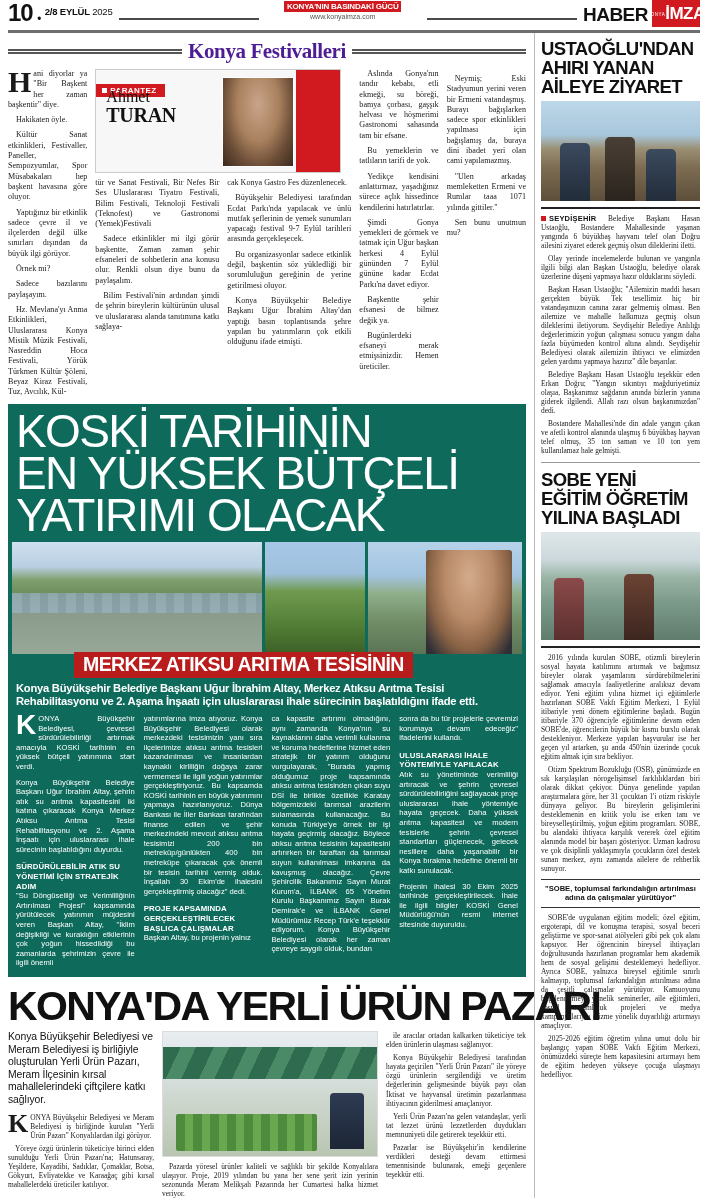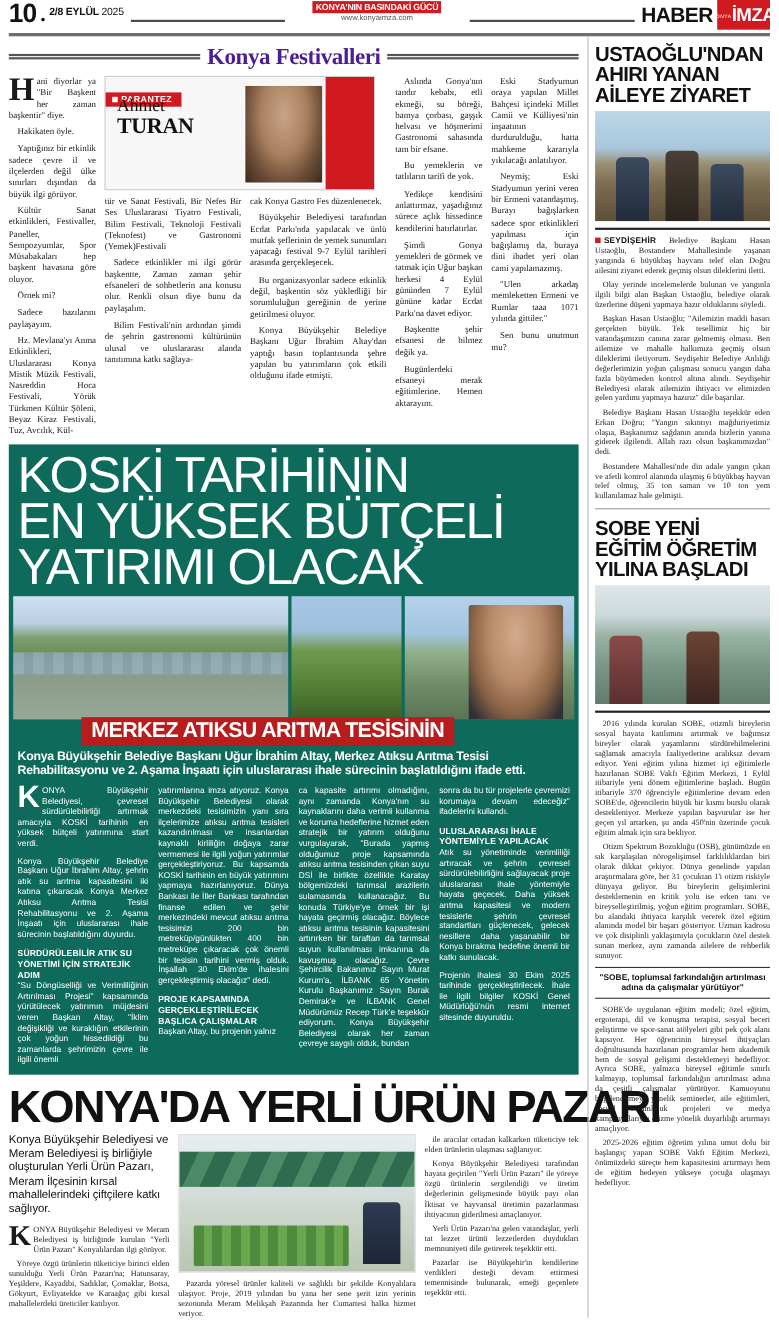--- a/index.html
+++ b/index.html
@@ -322,22 +322,22 @@
         <div class="fest-rule"></div>
         <div class="fest-title">Konya Festivalleri</div>
         <div class="fest-rule"></div>
       </div>
 
       <div class="colzone">
 
         <div class="czcol">
           <p class="drop-para">Hani diyorlar ya "Bir Başkent her zaman başkentir" diye.</p>
           <p class="body-para ind">Hakikaten öyle.</p>
+          <p class="body-para ind">Kültür Sanat etkinlikleri, Festivaller, Paneller, Sempozyumlar, Spor Müsabakaları hep başkent havasına göre oluyor.</p>
           <p class="body-para ind">Yaptığınız bir etkinlik sadece çevre il ve ilçelerden değil ülke sınırları dışından da büyük ilgi görüyor.</p>
-          <p class="body-para ind">Kültür Sanat etkinlikleri, Festivaller, Paneller, Sempozyumlar, Spor Müsabakaları hep başkent havasına göre oluyor.</p>
           <p class="body-para ind">Örnek mi?</p>
           <p class="body-para ind">Sadece bazılarını paylaşayım.</p>
           <p class="body-para ind">Hz. Mevlana'yı Anma Etkinlikleri, Uluslararası Konya Mistik Müzik Festivali, Nasreddin Hoca Festivali, Yörük Türkmen Kültür Şöleni, Beyaz Kiraz Festivali, Tuz, Avcılık, Kül-</p>
         </div>
 
         <div style="width:256px">
 
           <div class="parantez-box">
             <div class="parantez-tag">
               <span class="sq"></span>
@@ -348,42 +348,41 @@
               <span class="ln">TURAN</span>
             </div>
             <div class="parantez-photo"></div>
             <div class="parantez-red"></div>
           </div>
 
           <div style="display:flex; gap:8px;">
             <div class="czcol">
               <p class="body-para" style="margin-top:0">tür ve Sanat Festivali, Bir Nefes Bir Ses Uluslararası Tiyatro Festivali, Bilim Festivali, Teknoloji Festivali (Teknofest) ve Gastronomi (Yemek)Festivali</p>
               <p class="body-para ind">Sadece etkinlikler mi ilgi görür başkentte, Zaman zaman şehir efsaneleri de sohbetlerin ana konusu olur. Renkli olsun diye bunu da paylaşalım.</p>
-              <p class="body-para ind">Bilim Festivali'nin ardından şimdi de şehrin gastronomi kültürünün ulusal ve uluslararası alanda tanıtımına katkı sağlaya-</p>
+              <p class="body-para ind">Bilim Festivali'nin ardından şimdi de şehrin bireylerin kültürünün ulusal ve uluslararası alanda tanıtımına katkı sağlaya-</p>
             </div>
             <div class="czcol">
               <p class="body-para" style="margin-top:0">cak Konya Gastro Fes düzenlenecek.</p>
               <p class="body-para ind">Büyükşehir Belediyesi tarafından Ecdat Parkı'nda yapılacak ve ünlü mutfak şeflerinin de yemek sunumları yapacağı festival 9-7 Eylül tarihleri arasında gerçekleşecek.</p>
               <p class="body-para ind">Bu organizasyonlar sadece etkinlik değil, başkentin söz yükledliği bir sorumluluğun gereğinin de yerine getirilmesi oluyor.</p>
               <p class="body-para ind">Konya Büyükşehir Belediye Başkanı Uğur İbrahim Altay'dan yaptığı basın toplantısında şehre yapılan bu yatırımların çok etkili olduğunu ifade etmişti.</p>
             </div>
           </div>
         </div>
 
         <div class="czcol">
           <p class="body-para ind" style="margin-top:0">Aslında Gonya'nın tandır kebabı, etli ekmeği, su böreği, bamya çorbası, gaşşık helvası ve höşmerimi Gastronomi sahasında tam bir efsane.</p>
           <p class="body-para ind">Bu yemeklerin ve tatlıların tarifi de yok.</p>
           <p class="body-para ind">Yedikçe kendisini anlattırmaz, yaşadığınız sürece açlık hissedince kendilerini hatırlatırlar.</p>
           <p class="body-para ind">Şimdi Gonya yemekleri de görmek ve tatmak için Uğur başkan herkesi 4 Eylül gününden 7 Eylül gününe kadar Ecdat Parkı'na davet ediyor.</p>
           <p class="body-para ind">Başkentte şehir efsanesi de bilmez değik ya.</p>
-          <p class="body-para ind">Bugünlerdeki efsaneyi merak eğitimlerine. Hemen aktarayım.</p>
+          <p class="body-para ind">Bugünlerdeki efsaneyi merak etmişsinizdir. Hemen üreticiler.</p>
         </div>
 
         <div class="czcol">
-          <p class="body-para ind" style="margin-top:0">Eski Stadyumun oraya yapılan Millet Bahçesi içindeki Millet Camii ve Külliyesi'nin inşaatının durdurulduğu, hatta mahkeme kararıyla yıkılacağı anlatılıyor.</p>
           <p class="body-para ind">Neymiş; Eski Stadyumun yerini veren bir Ermeni vatandaşmış. Burayı bağışlarken sadece spor etkinlikleri yapılması için bağışlamış da, buraya dini ibadet yeri olan cami yapılamazmış.</p>
           <p class="body-para ind">"Ulen arkadaş memleketten Ermeni ve Rumlar taaa 1071 yılında gittiler."</p>
           <p class="body-para ind">Sen bunu unutmun mu?</p>
         </div>
       </div>
 
       <div class="bigblock">
 
         <div class="bigheadline">
           <span>KOSKİ TARİHİNİN</span>

